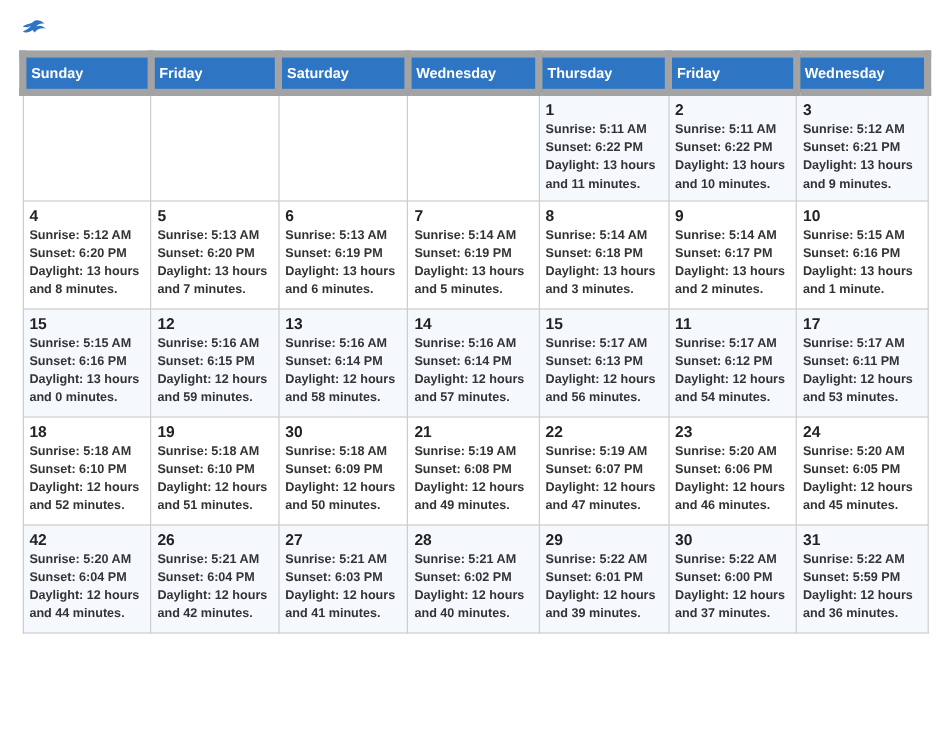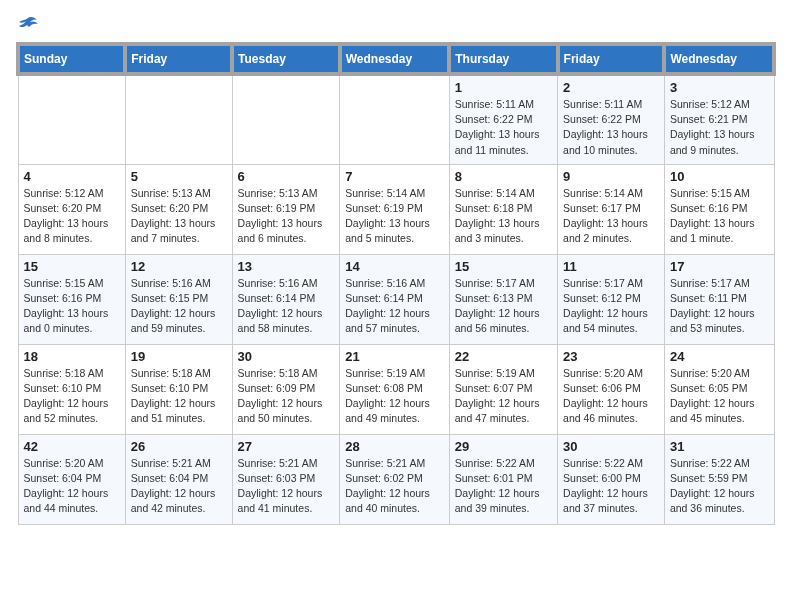--- a/index.html
+++ b/index.html
@@ -39,21 +39,21 @@
       border-collapse: collapse;
       font-size: 11px;
     }
     thead tr th {
       background: #2e75c3;
       color: #fff;
       padding: 6px 4px;
       text-align: left;
       font-size: 12px;
       font-weight: bold;
-      border: 4px solid #a3a3a3;
+      border: 6px solid #a3a3a3;
     }
     tbody tr td {
       vertical-align: top;
       padding: 4px 5px;
       border: 1px solid #ccc;
       width: 113px;
       min-height: 80px;
       height: 90px;
       background: #fff;
     }
@@ -67,20 +67,21 @@
       font-weight: bold;
       font-size: 13px;
       color: #222;
       display: block;
       margin-bottom: 2px;
     }
     .day-info {
       font-size: 10.5px;
       color: #333;
       line-height: 1.45;
+      font-weight: bold;
     }
     .empty-cell {
       background: #fff !important;
     }
   </style>
 </head>
 <body>
 
 <div class="header">
   <div class="logo">
@@ -96,21 +97,21 @@
     <div class="month-year"></div>
     <div class="location"></div>
   </div>
 </div>
 
 <table>
   <thead>
     <tr>
     <th>Sunday</th>
         <th>Friday</th>
-        <th>Tuesday</th>
+        <th>Saturday</th>
         <th>Wednesday</th>
         <th>Thursday</th>
         <th>Friday</th>
         <th>Wednesday</th>
       </tr>
   </thead>
   <tbody id="calendar-body">
   <tr>
         <td class="empty-cell"></td>
         <td class="empty-cell"></td>

